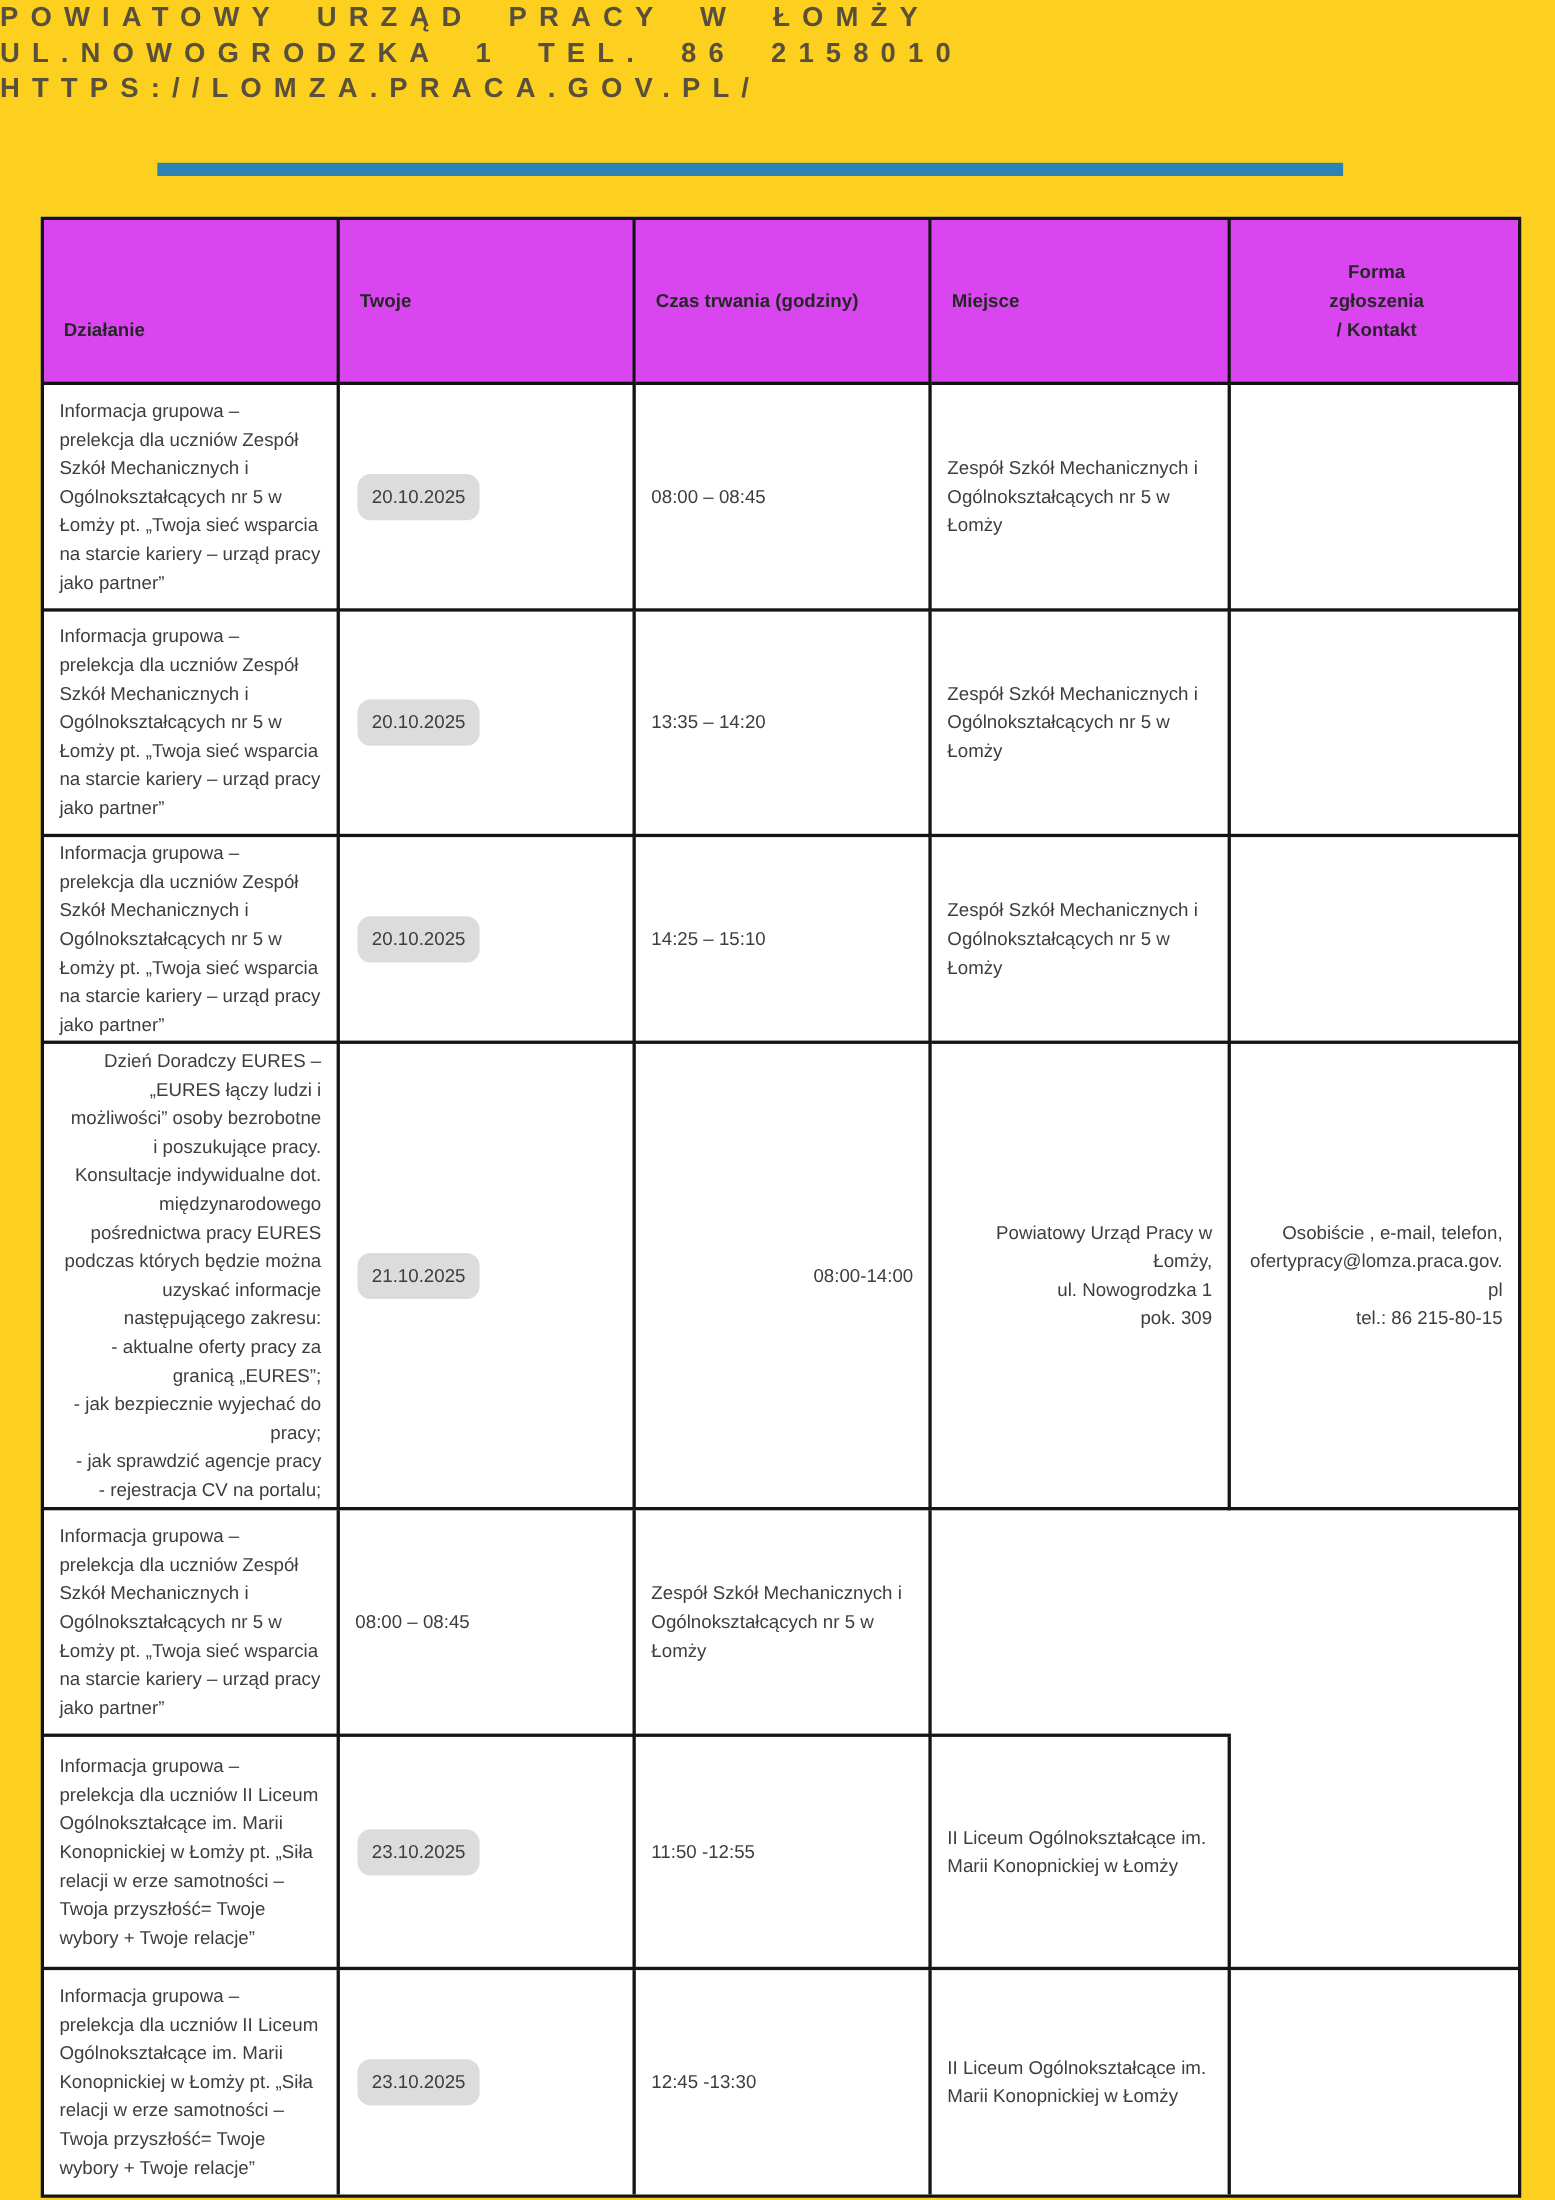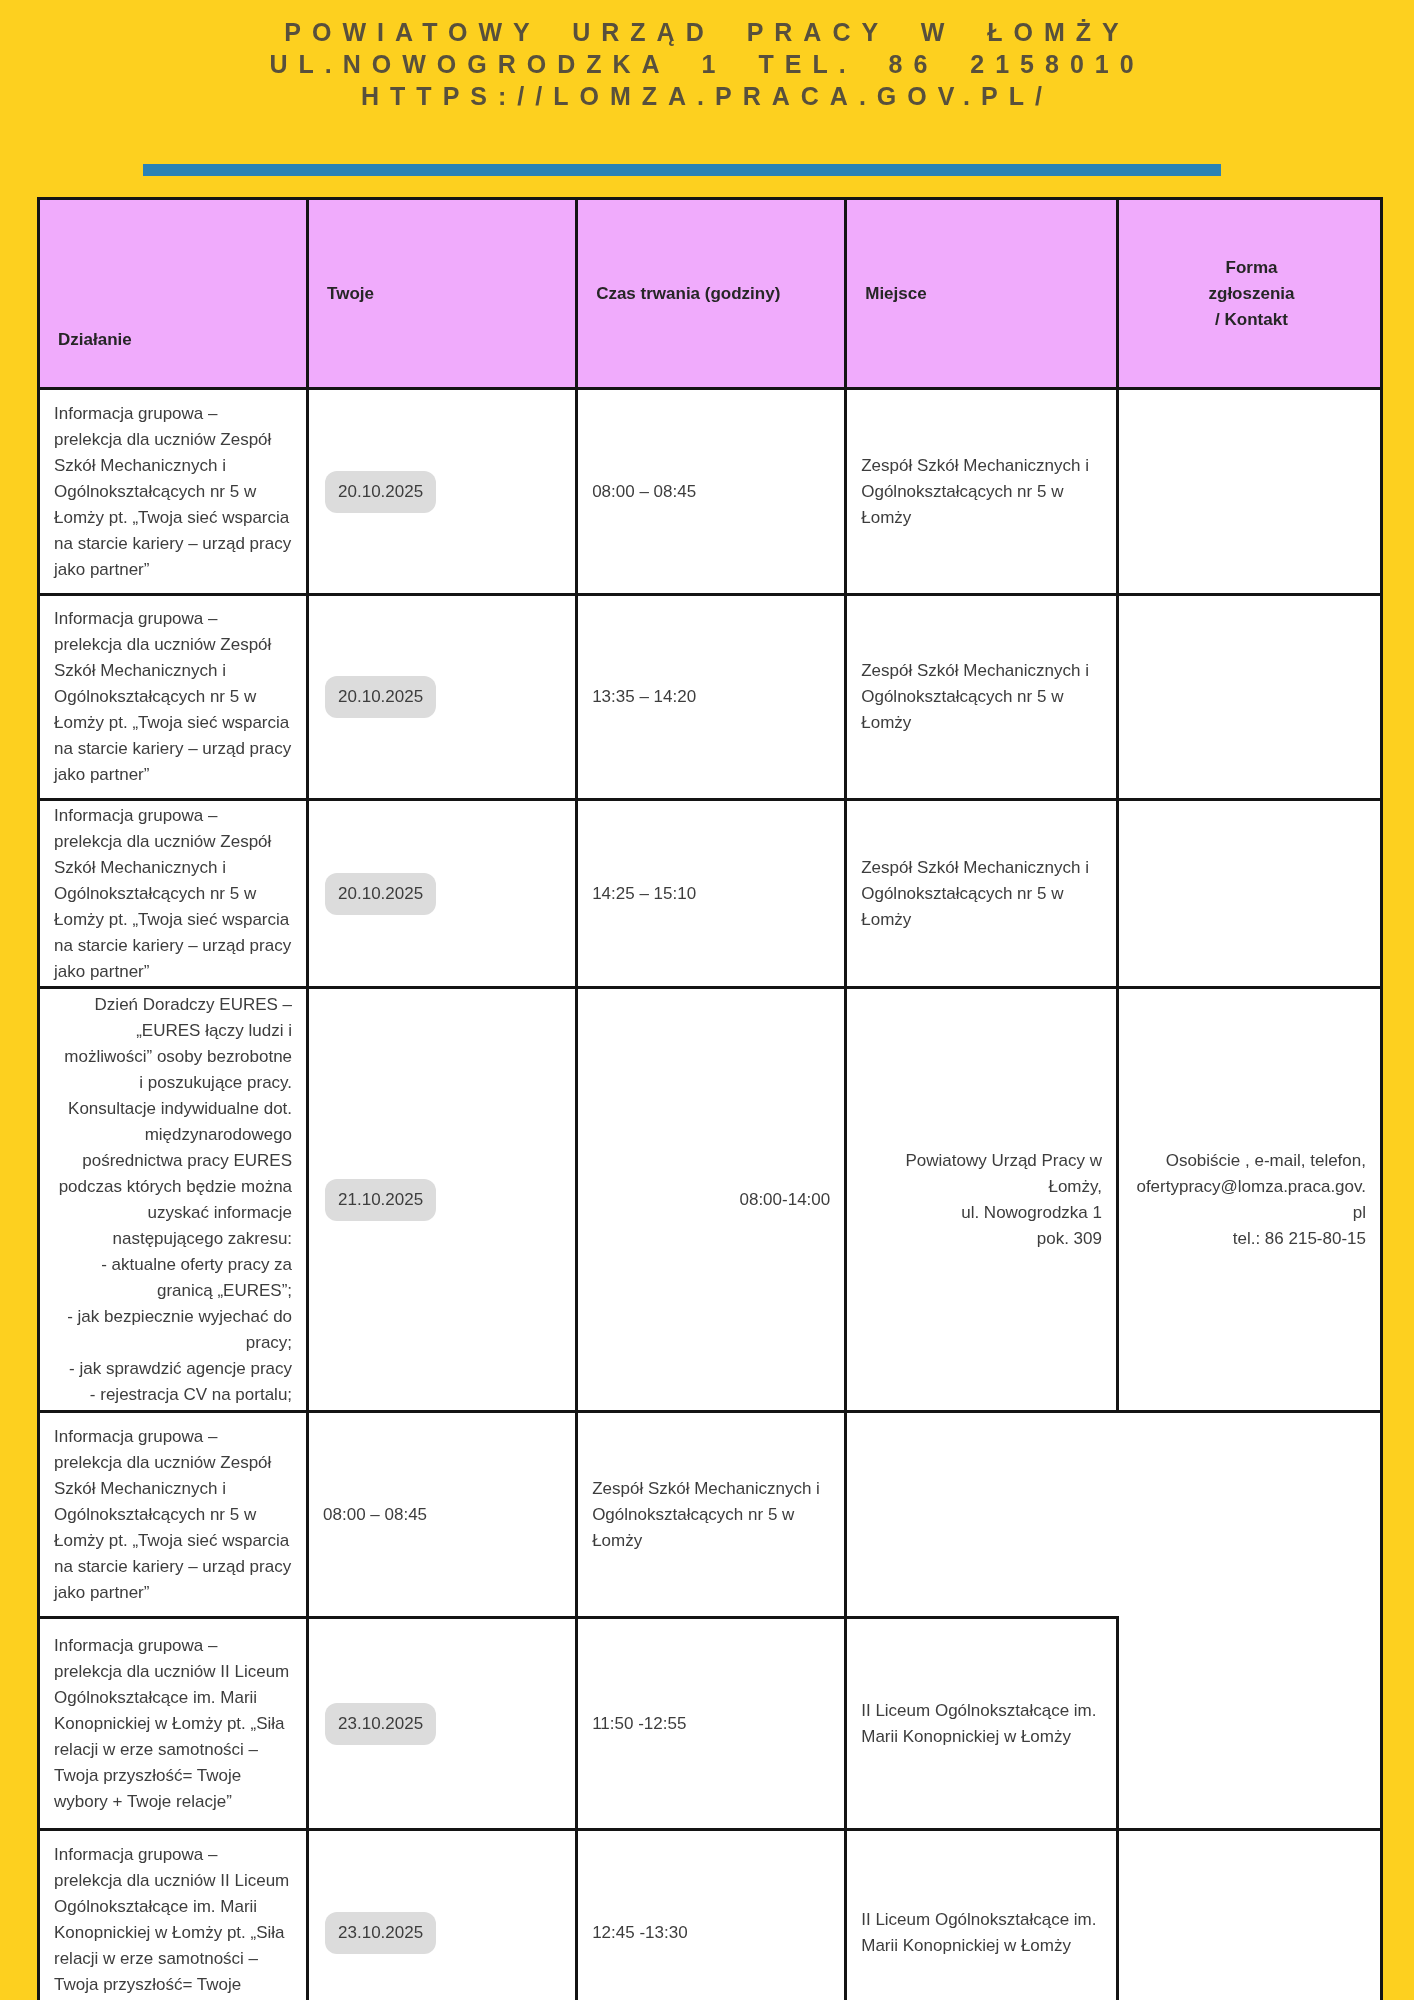--- a/index.html
+++ b/index.html
@@ -6,21 +6,21 @@
   body{
     width:1414px;height:2000px;
     background:#FDD01F;
     font-family:"Liberation Sans", sans-serif;
     color:#3d3d3d;
     overflow:hidden;
   }
   .page{width:1414px;height:2000px;position:relative;}
 
   
-  .hdr{padding-top:16px;text-align:center;}
+  .hdr{padding-top:0;}
   .hdr .line{
     font-weight:bold;
     font-size:25px;
     letter-spacing:11px;
     word-spacing:14px;
     line-height:32px;
     color:#58503C;
     white-space:nowrap;
   }
   .divider{
@@ -48,24 +48,24 @@
     flex-direction:column;
     justify-content:center;
     padding:10px 14px;
     font-size:17px;
     line-height:26px;
     white-space:pre-line;
     overflow:hidden;
   }
   .cell:last-child{border-right:none;}
   .t-head .cell{
-    background:#f0abfc;
+    background:#d946ef;
     font-weight:bold;
     color:#262626;
-    height:190px;
+    height:150px;
     padding-left:18px;
   }
   .t-head .cell.c-contact{align-items:center;text-align:center;}
   .t-head .cell.c-activity{justify-content:flex-end;padding-bottom:34px;}
 
   #rows .t-row:nth-child(1) .cell{height:206px;}
   #rows .t-row:nth-child(2) .cell{height:205px;}
   #rows .t-row:nth-child(3) .cell{height:188px;}
   #rows .t-row:nth-child(4) .cell{height:424px;text-align:right;}
   #rows .t-row:nth-child(5) .cell{height:206px;}

